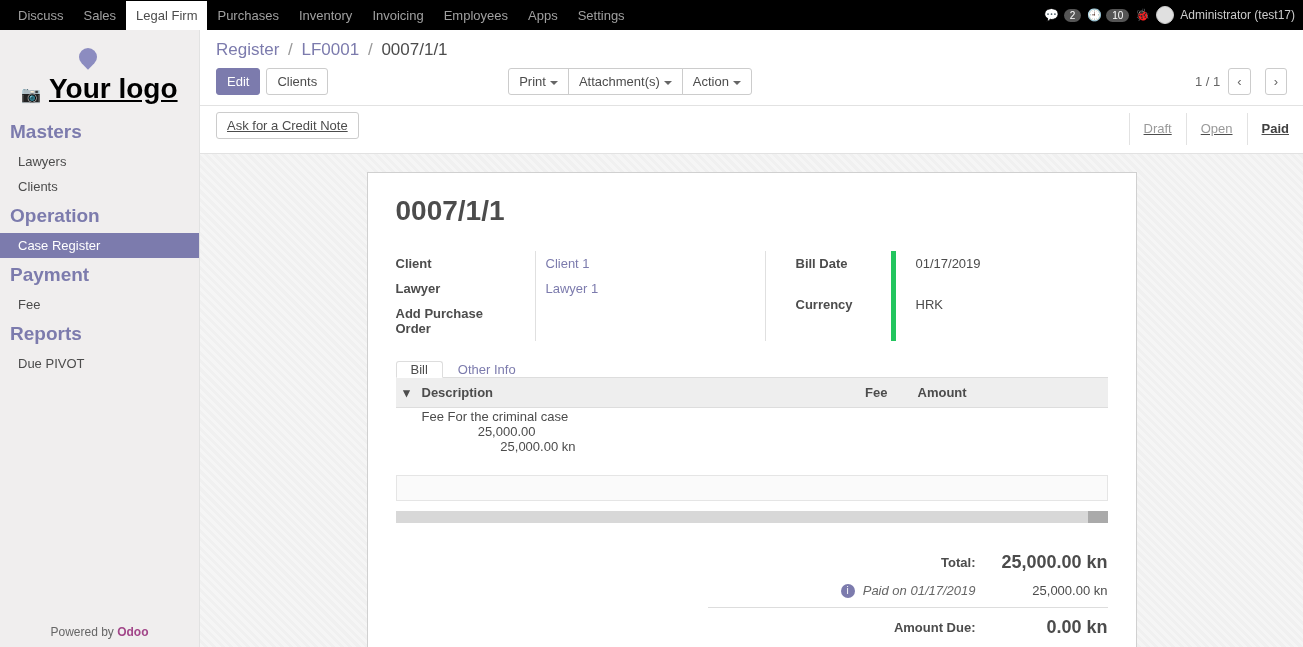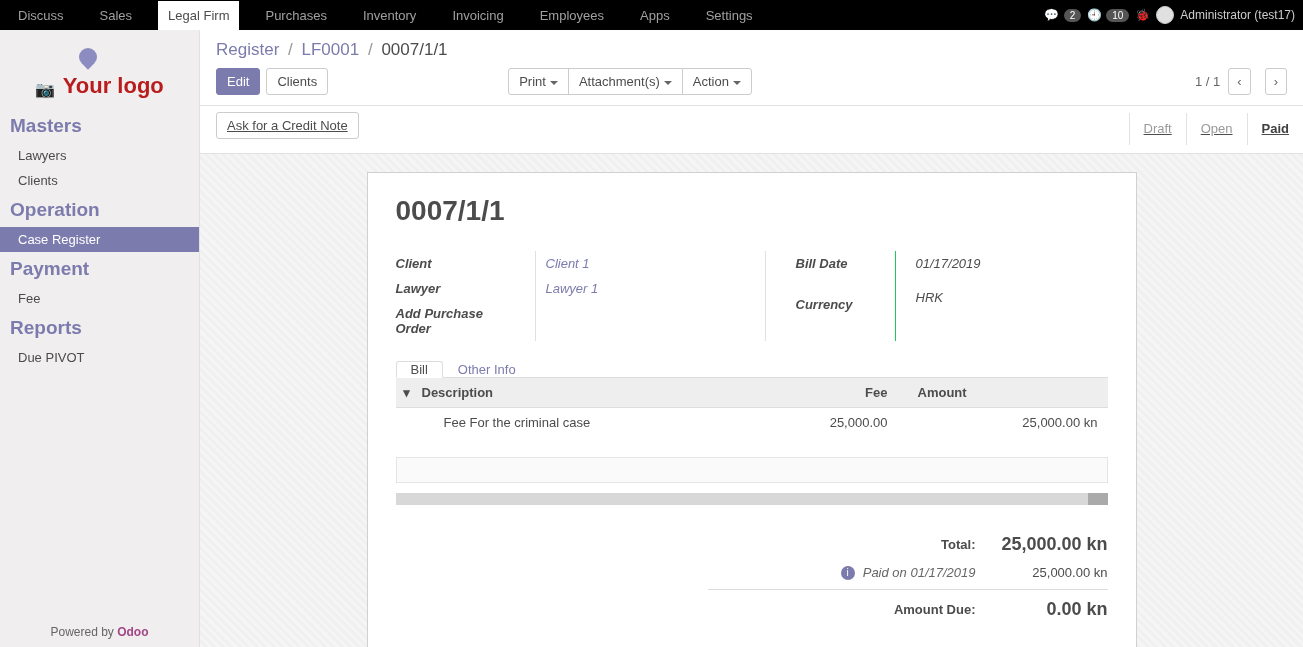--- a/index.html
+++ b/index.html
@@ -1,36 +1,36 @@
 <!DOCTYPE html>
 <html><head>
 <meta charset="utf-8">
 <style>
 * { margin:0; padding:0; box-sizing:border-box; }
 body { font-family:"Helvetica Neue",Helvetica,Arial,sans-serif; font-size:13px; color:#4c4c4c; background:#f0f0f0; }
 
 
 .topnav { background:#000; height:30px; display:flex; align-items:center; padding:0 8px; }
-.topnav .nav-left { display:flex; gap:16px; }
+.topnav .nav-left { display:flex; gap:0; }
 .topnav .nav-item { color:#a0a0a0; padding:7px 10px; cursor:pointer; font-size:13px; }
 .topnav .nav-item.active { background:#fff; color:#4c4c4c; }
 .topnav .nav-right { margin-left:auto; display:flex; align-items:center; gap:6px; color:#ccc; font-size:12px; }
 .badge-group { display:flex; align-items:center; gap:4px; }
 .icon-circle { background:#555; border-radius:10px; padding:1px 6px; color:#fff; font-size:10px; display:inline-block; }
 .bug-icon { color:#fff; font-size:12px; }
 .avatar { width:18px; height:18px; border-radius:50%; background:#e0e0e0; border:1px solid #ccc; display:inline-block; }
 
 
 .page { display:flex; height:calc(100vh - 30px); }
 
 
 .sidebar { width:200px; background:#f0eeee; border-right:1px solid #e2e2e2; display:flex; flex-direction:column; }
 .logo { text-align:center; padding:18px 0 10px; }
 .logo .drop-icon { width:18px; height:18px; background:#8c8cc0; border-radius:50% 50% 50% 0; transform:rotate(-45deg); display:inline-block; margin-bottom:4px; margin-left:-24px;}
-.logo .logo-text { font-size:22px; font-weight:bold; color:#b91c1c; }
+.logo .logo-text { font-size:28px; font-weight:bold; color:#000000;text-decoration:underline; }
 .logo .cam-icon { font-size:16px; vertical-align:middle; margin-right:4px; }
 .menu-section { color:#7c7bad; font-weight:bold; padding:6px 10px; font-size:19px; }
 .menu-item { padding:5px 18px; color:#4c4c4c; cursor:pointer; font-size:13px; }
 .menu-item.active { background:#7c7bad; color:#fff; }
 .powered { margin-top:auto; text-align:center; font-size:12px; color:#666; padding:8px 16px; }
 .powered .odoo { color:#a24689; font-weight:bold; }
 
 
 .main { flex:1; background:repeating-linear-gradient(45deg,#f5f5f5,#f5f5f5 3px,#f0f0f0 3px,#f0f0f0 6px); position:relative; overflow:auto; }
 
@@ -55,41 +55,41 @@
 .statusrow { background:#fff; border-bottom:1px solid #e2e2e2; display:flex; align-items:flex-end; padding:0 0 8px 16px;text-decoration:underline; }
 .statusrow .btn { margin:6px 0; }
 .status-pills { margin-left:auto; display:flex; height:32px; }
 .pill { padding:8px 14px; color:#999; font-size:13px; border-left:1px solid #e2e2e2; position:relative; }
 .pill.done { color:#404040; font-weight:bold; }
 
 
 .sheet { background:#fff; width:770px; margin:18px auto 0; border:1px solid #d0d0d0; padding:22px 28px; }
 .sheet h1 { font-size:28px; color:#4c4c4c; font-weight:bold; margin-bottom:24px; }
 .form-cols { display:flex; gap:0; margin-bottom:20px; }
-.form-col { padding-right:15px;font-style:italic; }
+.form-col { padding-right:15px; }
 .form-col.left { width:140px; border-right:1px solid #e0e0e0; }
 .form-col.mid { width:230px; padding-left:10px; border-right:1px solid #e0e0e0; }
-.form-col.rl { width:130px; padding-left:30px; border-right:1px solid #22c55e; }
+.form-col.rl { width:130px; padding-left:30px; border-right:5px solid #22c55e; }
 .form-col.rv { padding-left:20px; }
 .label { font-weight:bold; color:#4c4c4c; padding:5px 0; display:block; }
 .link { color:#7c7bad; cursor:pointer; padding:5px 0; display:block; }
 .value { color:#4c4c4c; padding:5px 0; display:block; }
 
 
 .tabs { border-bottom:1px solid #ddd; display:flex; }
 .tab { padding:0 14px; color:#7c7bad; cursor:pointer; border:1px solid transparent; margin-bottom:-1px; }
 .tab.active { border:1px solid #ddd; border-bottom-color:#fff; color:#4c4c4c; border-radius:3px 3px 0 0; background:#fff; }
 
 
 .list-head { background:#eee; display:flex; padding:7px 0; font-weight:bold; border-bottom:1px solid #ddd; }
 .list-head .c1 { width:22px; text-align:center; }
 .list-head .cdesc { flex:1; padding-left:4px; }
 .list-head .cfee { width:170px; text-align:right; padding-right:30px; }
 .list-head .camt { width:190px; padding-right:0; }
-.list-row { display:flex; padding:7px 0; }
+.list-row { display:flex; padding:1px 0;flex-direction:column; }
 .list-row .c1 { width:22px; }
 .list-row .cdesc { flex:1; padding-left:26px; }
 .list-row .cfee { width:170px; text-align:right; padding-right:30px; }
 .list-row .camt { width:190px; text-align:right; padding-right:10px; }
 
 .utilbox { border:1px solid #e5e5e5; background:#fafafa; height:26px; margin:20px 0 10px; }
 .hbar { height:12px; background:#d8d8d8; margin:6px 0 24px; position:relative; }
 .hbar::after { content:""; position:absolute; right:0; top:0; width:20px; height:12px; background:#aaa; }
 
 
@@ -201,21 +201,21 @@
           <span class="link">Client 1</span>
           <span class="link">Lawyer 1</span>
           <span class="value">&nbsp;</span>
         </div>
         <div class="form-col rl">
           <span class="label">Bill Date</span>
           <span class="label" style="margin-top:16px">Currency</span>
         </div>
         <div class="form-col rv">
           <span class="value">01/17/2019</span>
-          <span class="value" style="margin-top:9px">HRK</span>
+          <span class="value" style="margin-top:16px">HRK</span>
         </div>
       </div>
 
       <div class="tabs">
         <div class="tab active">Bill</div>
         <div class="tab">Other Info</div>
       </div>
 
       <div class="list-head">
         <div class="c1">▾</div>

